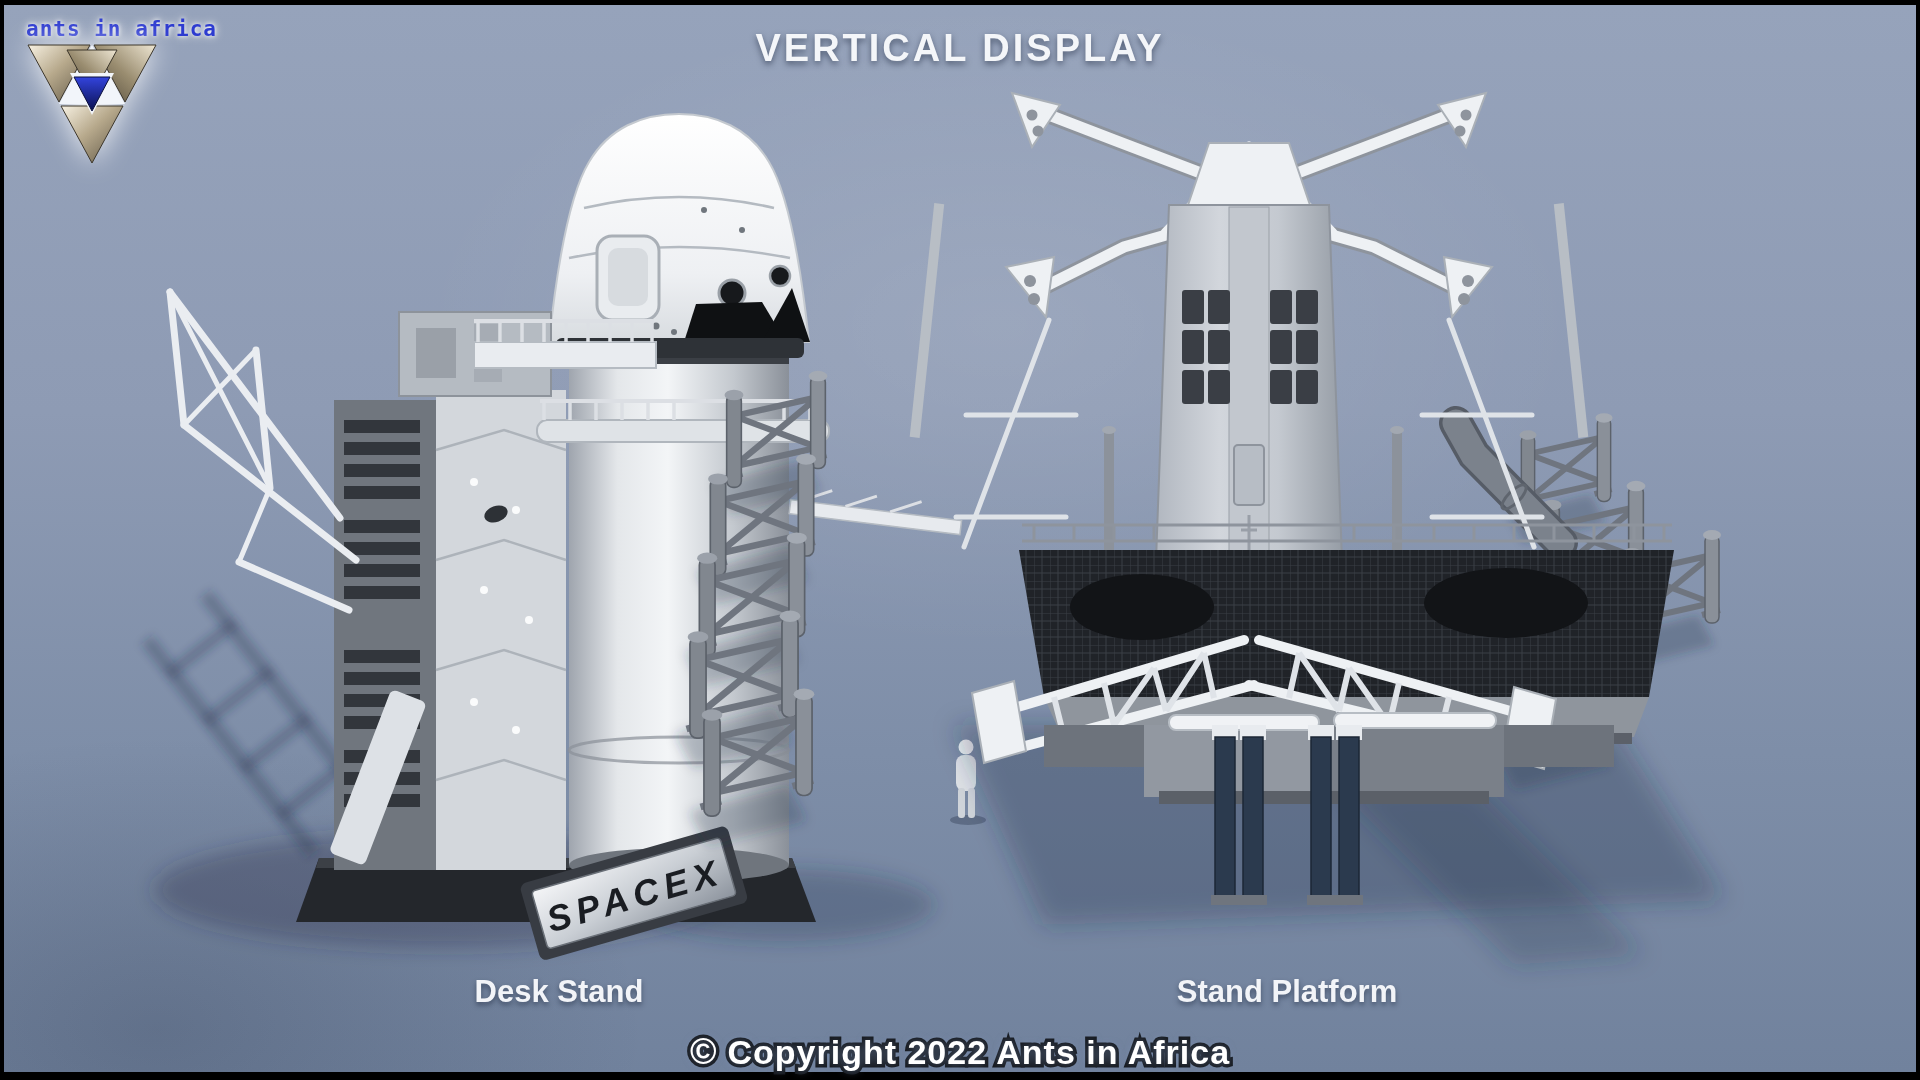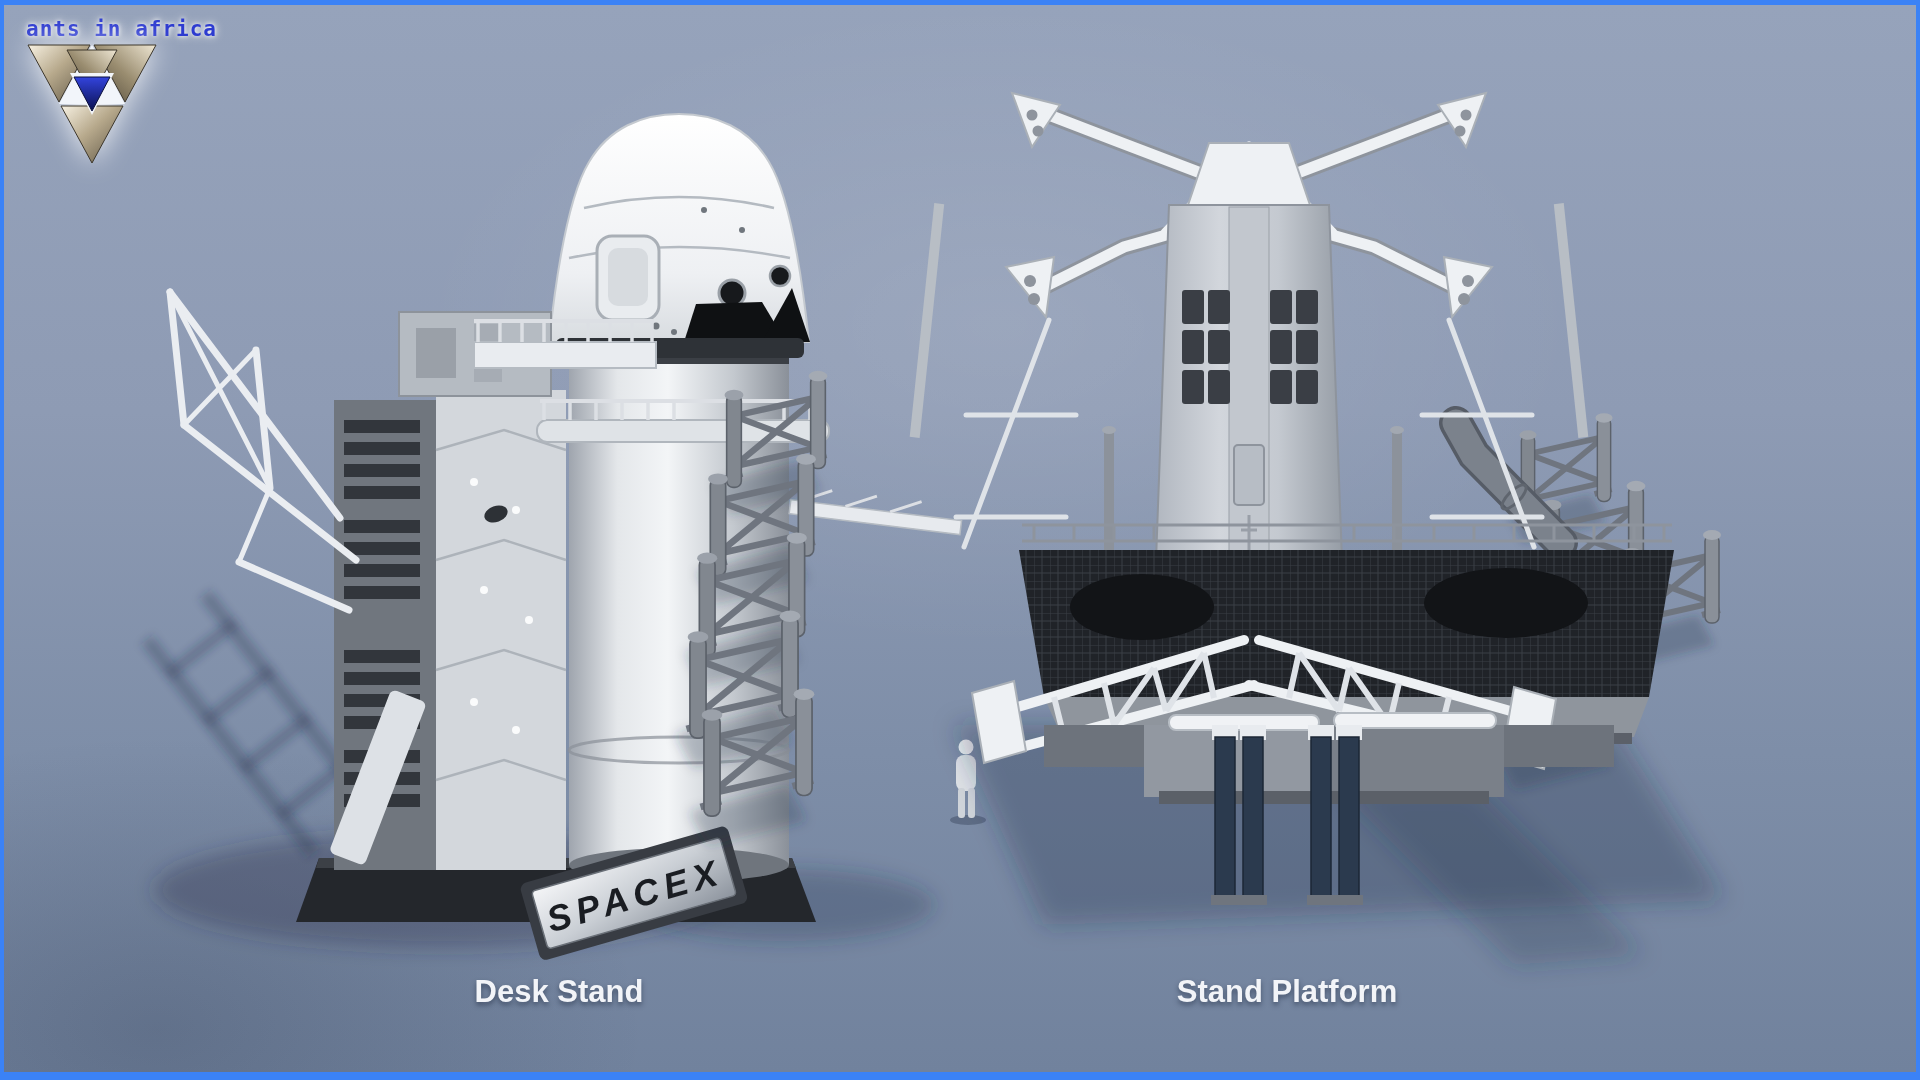--- a/index.html
+++ b/index.html
@@ -1,16 +1,16 @@
 <!DOCTYPE html>
 <html><head>
 <meta charset="utf-8">
 <style>
   html,body{margin:0;padding:0;background:#222;}
-  .canvas{position:relative;width:1920px;height:1080px;background:#3b82f6;overflow:hidden;
+  .canvas{position:relative;width:1920px;height:1080px;background:#000000;overflow:hidden;
           font-family:"Liberation Sans",sans-serif;}
   .scene{position:absolute;left:4px;top:5px;right:4px;bottom:8px;
          background:
            radial-gradient(ellipse 900px 500px at 52% 30%, rgba(255,255,255,0.10), rgba(255,255,255,0) 65%),
            radial-gradient(ellipse 700px 420px at 8% 96%, rgba(18,28,48,0.18), rgba(18,28,48,0) 70%),
            linear-gradient(180deg,#96a3bb 0%, #8e9bb4 38%, #7e8ea8 70%, #71829d 100%);}
   .page-title{position:absolute;left:50%;top:22px;transform:translateX(-50%);
       font-size:38px;font-weight:bold;letter-spacing:3px;color:#f4f6f9;white-space:nowrap;
       text-shadow:0 3px 6px rgba(22,32,54,0.55);}
   .fig-label{position:absolute;top:969px;transform:translateX(-50%);
@@ -60,20 +60,21 @@
         <polygon points="66,2 99,61 33,61" fill="#f2f5fa"></polygon>
         <polygon points="2,2 64,2 33,59" fill="url(#met1)" stroke="#3c362b" stroke-width="1"></polygon>
         <polygon points="68,2 130,2 99,59" fill="url(#met2)" stroke="#3c362b" stroke-width="1"></polygon>
         <polygon points="35,63 97,63 66,120" fill="url(#met1)" stroke="#3c362b" stroke-width="1"></polygon>
         <polygon points="41,7 91,7 66,53" fill="url(#met2)" stroke="#3c362b" stroke-width="1"></polygon>
         <polygon points="44,30 88,30 66,72" fill="#f2f5fa"></polygon>
         <polygon points="48,34 84,34 66,68" fill="url(#blu1)" stroke="#0a0f3a" stroke-width="1"></polygon>
       </svg>
     </div>
 
+    <div class="page-title">VERTICAL DISPLAY</div>
 
     <svg id="fig-desk" width="860" height="880" viewBox="0 0 860 880">
       <defs>
         <filter id="bl10" x="-40%" y="-40%" width="180%" height="180%">
             <feGaussianBlur stdDeviation="10"></feGaussianBlur>
           </filter>
         <filter id="bl5" x="-40%" y="-40%" width="180%" height="180%">
             <feGaussianBlur stdDeviation="5"></feGaussianBlur>
           </filter>
         <linearGradient id="boostG" x1="0" y1="0" x2="1" y2="0">
@@ -380,15 +381,18 @@
           <rect x="525" y="810" width="28" height="10" fill="#6f757e"></rect>
           <rect x="593" y="810" width="28" height="10" fill="#6f757e"></rect>
           <rect x="621" y="810" width="28" height="10" fill="#6f757e"></rect>
         </g>
       </g>
     </svg>
 
     <div class="fig-label" id="label-desk">Desk Stand</div>
     <div class="fig-label" id="label-launch">Stand Platform</div>
 
+    <div class="copyright">
+      <span class="csym">©</span><span>Copyright 2022 Ants in Africa</span>
+    </div>
 
   </div>
 </div>
 
 </body></html>

